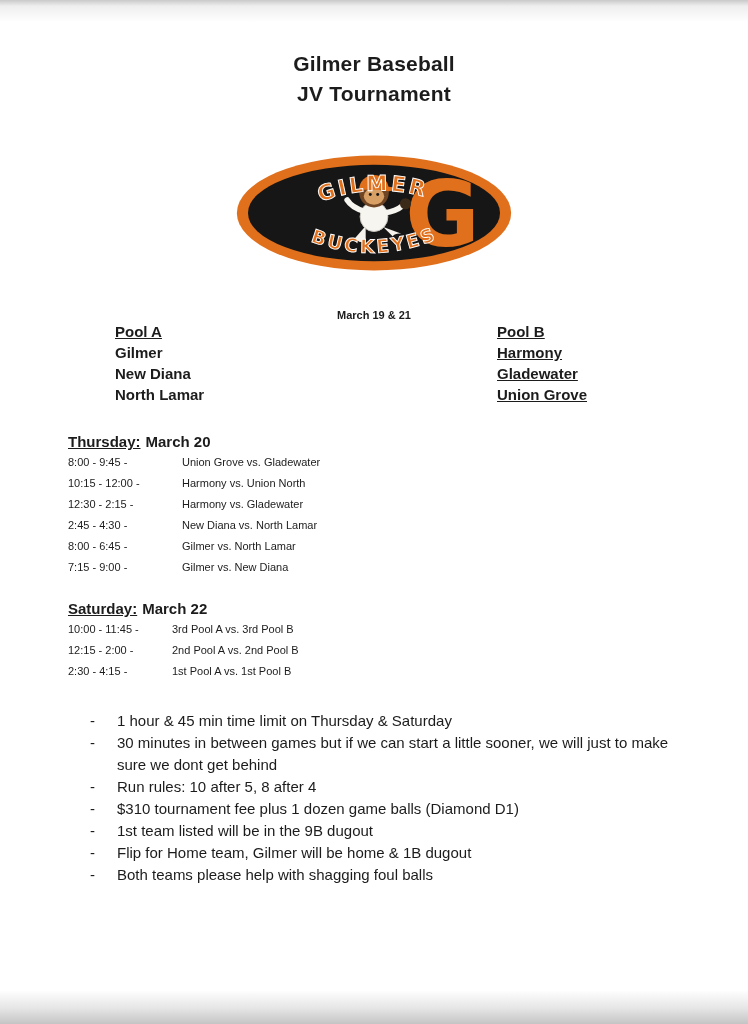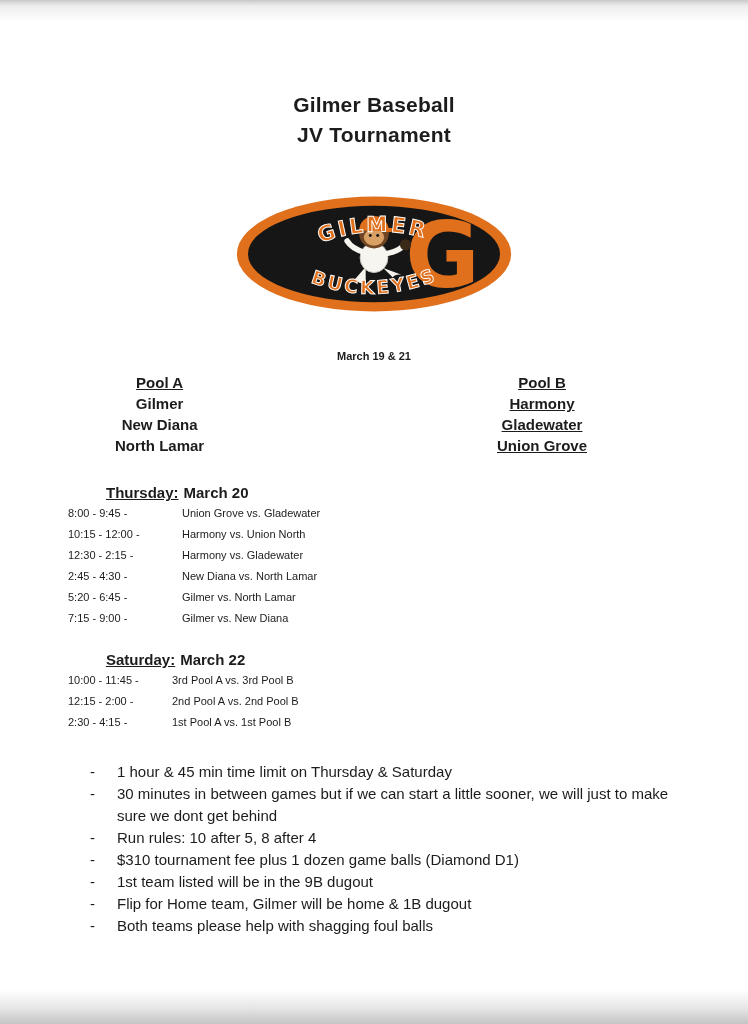--- a/index.html
+++ b/index.html
@@ -7,40 +7,40 @@
   body {
     font-family:"Liberation Sans", sans-serif;
     color:#1c1c1c;
     background:#ffffff;
     overflow:hidden;
   }
   .page {
     position:relative;
     width:748px; height:1024px;
     background:linear-gradient(180deg,#c9c9c9 0px,#eeeeee 6px,#ffffff 22px,#ffffff 990px,#e6e6e6 1008px,#c4c4c4 1024px);
-    padding-top:90px;
+    padding-top:49px;
   }
   .title-block { text-align:center; }
   .title-line { font-size:21px; font-weight:bold; line-height:30px; letter-spacing:.2px; }
 
   .logo-row { display:flex; justify-content:center; margin-top:44px; }
 
   .date-heading { text-align:center; font-size:11px; font-weight:bold; margin-top:36px; }
 
-  .pools { position:relative; height:86px; margin-top:10px;text-align:center; }
+  .pools { position:relative; height:86px; margin-top:0; }
   .pool { position:absolute; top:0; }
   .pool-a { left:115px; }
   .pool-b { left:497px;text-decoration:underline; }
   .pool-header { font-size:15px; font-weight:bold; text-decoration:underline; line-height:21px; }
   .pool-team  { font-size:15px; font-weight:bold; line-height:21px; }
 
   .section { margin-left:68px; }
   .sec-thu { margin-top:24px; }
   .sec-sat { margin-top:20px; }
-  .sec-header { font-size:15px; font-weight:bold; line-height:21px;margin-left:38px; }
+  .sec-header { font-size:15px; font-weight:bold; line-height:21px; }
   .sec-day { text-decoration:underline; }
   .sec-date { margin-left:5px; }
   .game-row { font-size:11px; line-height:21px; }
   .game-time { display:inline-block; min-width:114px; }
   .sec-sat .game-time { min-width:104px; }
 
   .notes { margin:28px 60px 0 90px; }
   .note-row { display:flex; font-size:15px; line-height:22px; }
   .note-dash { width:27px; flex:0 0 27px; }
   .note-text { max-width:565px; }
@@ -117,21 +117,21 @@
     <div class="game-row">
       <span class="game-time">10:15 - 12:00 -</span><span class="game-matchup">Harmony vs. Union North</span>
     </div>
     <div class="game-row">
       <span class="game-time">12:30 - 2:15 -</span><span class="game-matchup">Harmony vs. Gladewater</span>
     </div>
     <div class="game-row">
       <span class="game-time">2:45 - 4:30 -</span><span class="game-matchup">New Diana vs. North Lamar</span>
     </div>
     <div class="game-row">
-      <span class="game-time">5:20 - 6:45 -</span><span class="game-matchup">Gilmer vs. North Lamar</span>
+      <span class="game-time">8:00 - 6:45 -</span><span class="game-matchup">Gilmer vs. North Lamar</span>
     </div>
     <div class="game-row">
       <span class="game-time">7:15 - 9:00 -</span><span class="game-matchup">Gilmer vs. New Diana</span>
     </div>
   </div>
 
   <div class="section sec-sat">
     <div class="sec-header">
       <span class="sec-day">Saturday:</span><span class="sec-date">March 22</span>
     </div>

